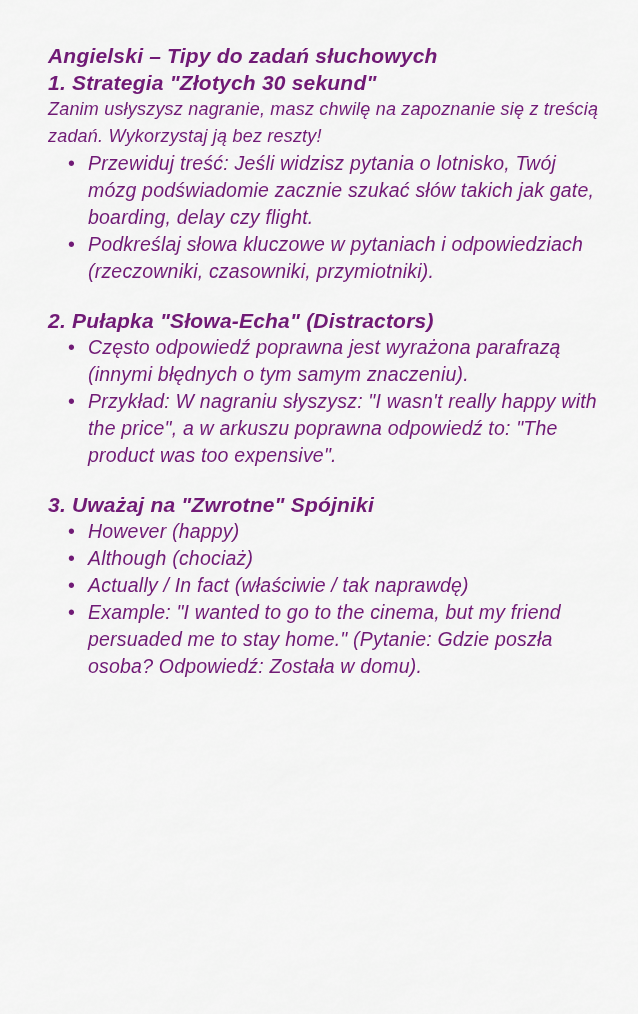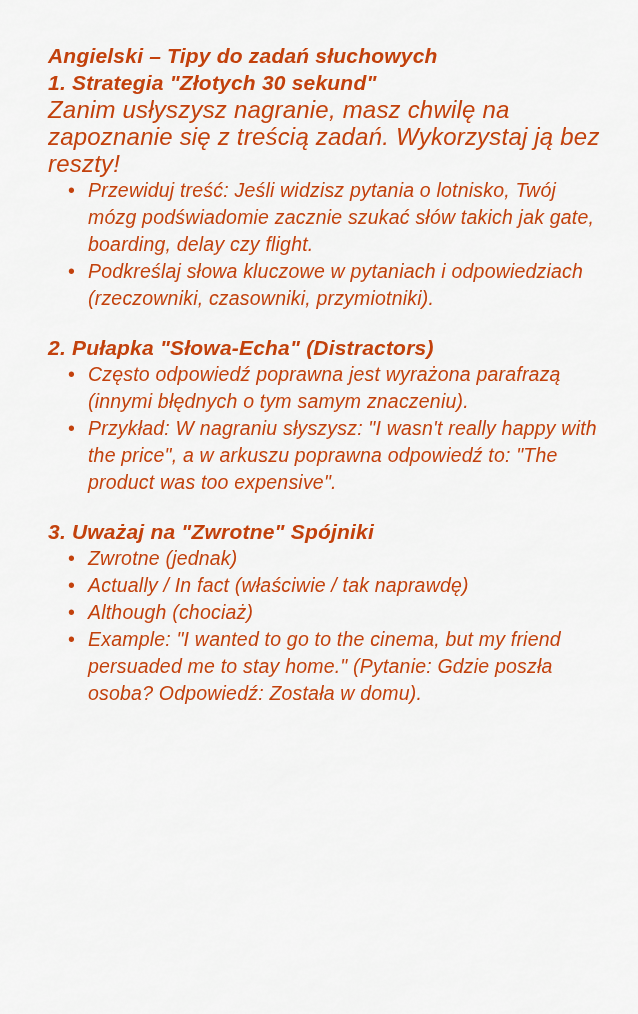--- a/index.html
+++ b/index.html
@@ -10,21 +10,21 @@
     overflow: hidden;
     background: #e9eaea;
   }
   .page {
     position: relative;
     width: 512px;
     height: 1014px;
     background: #f1f2f1;
     font-family: "Liberation Sans", sans-serif;
     font-style: italic;
-    color: #c2410c;
+    color: #701a75;
   }
   .paper-texture {
     position: absolute;
     top: 0; left: 0;
     width: 638px;
     height: 1014px;
     display: block;
     pointer-events: none;
   }
   .content {
@@ -44,21 +44,21 @@
   .section + .section { margin-top: 22px; }
   .heading {
     margin: 0;
     font-size: 21px;
     line-height: 27px;
     font-weight: 700;
     letter-spacing: 0.2px;
   }
   .intro {
     margin: 0;
-    font-size: 24px;
+    font-size: 18px;
     line-height: 27px;
     letter-spacing: 0.2px;
   }
   .bullets {
     margin: 0;
     padding: 0 0 0 20px;
     list-style: none;
     font-size: 19.5px;
     line-height: 27px;
     letter-spacing: 0.2px;
@@ -114,22 +114,22 @@
     <h2 class="heading">2. Pułapka "Słowa-Echa" (Distractors)</h2>
     <ul class="bullets">
             <li>Często odpowiedź poprawna jest wyrażona parafrazą (innymi błędnych o tym samym znaczeniu).</li>
             <li>Przykład: W nagraniu słyszysz: "I wasn't really happy with the price", a w arkuszu poprawna odpowiedź to: "The product was too expensive".</li>
           </ul>
   </section>
 
   <section class="section">
     <h2 class="heading">3. Uważaj na "Zwrotne" Spójniki</h2>
     <ul class="bullets">
-            <li>Zwrotne (jednak)</li>
+            <li>However (happy)</li>
+            <li>Although (chociaż)</li>
             <li>Actually / In fact (właściwie / tak naprawdę)</li>
-            <li>Although (chociaż)</li>
             <li>Example: "I wanted to go to the cinema, but my friend persuaded me to stay home." (Pytanie: Gdzie poszła osoba? Odpowiedź: Została w domu).</li>
           </ul>
   </section>
 </div>
   </div>
 
 </main>
 
 </body></html>

